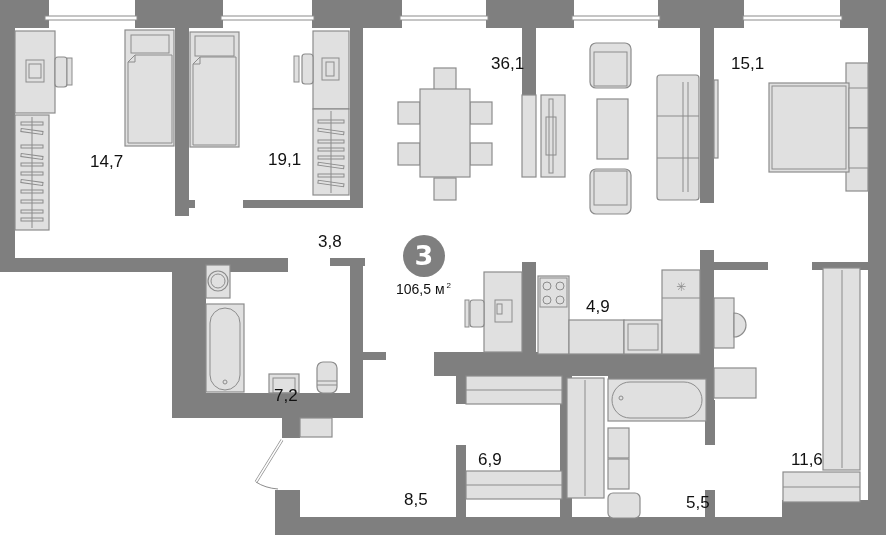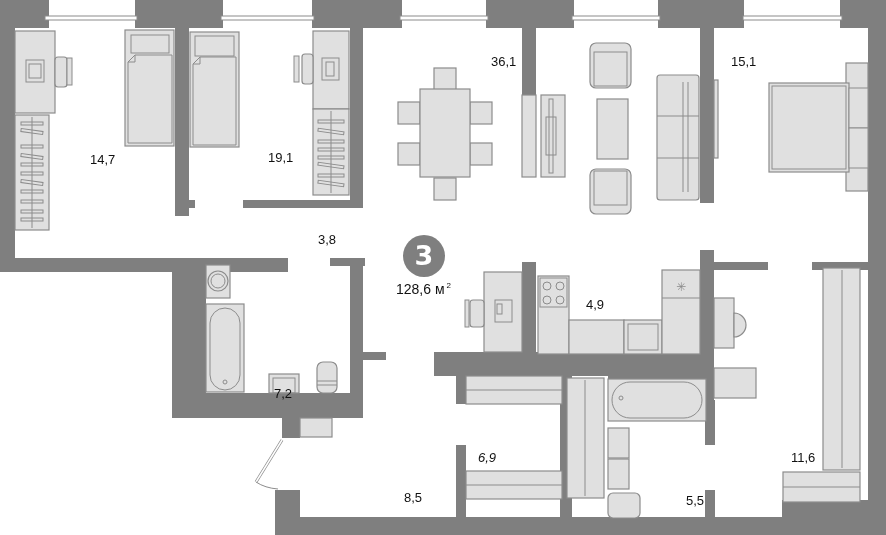--- a/index.html
+++ b/index.html
@@ -3,21 +3,21 @@
   <meta charset="utf-8">
   <style>
     html, body { margin: 0; padding: 0; background: #ffffff; }
     body { width: 886px; height: 535px; overflow: hidden; position: relative; font-family: "Liberation Sans", sans-serif; }
     #plan { position: absolute; left: 0; top: 0; width: 886px; height: 535px; }
     .wall { fill: #7f7f7f; }
     .win { fill: #ffffff; stroke: #8c8c8c; stroke-width: 1; }
     .furn { fill: #e0e0e0; stroke: #8c8c8c; stroke-width: 1.2; }
     .furn2 { fill: #e0e0e0; stroke: #8c8c8c; stroke-width: 1; }
     .line { fill: none; stroke: #8c8c8c; stroke-width: 1; }
-    .label { position: absolute; font-size: 13px; color: #111; font-family: "Liberation Sans", sans-serif; white-space: nowrap; line-height: 1; }
+    .label { position: absolute; font-size: 17px; color: #111; font-family: "Liberation Sans", sans-serif; white-space: nowrap; line-height: 1; }
     .badge { position: absolute; left: 403px; top: 235px; width: 42px; height: 42px; border-radius: 50%; background: #7f7f7f; color: #fff; font-weight: bold; font-size: 27px; text-align: center; line-height: 42px; font-family: "DejaVu Sans", sans-serif; }
     .total { position: absolute; left: 396px; top: 281px; font-size: 14px; color: #111; font-family: "Liberation Sans", sans-serif; white-space: nowrap; }
     .total sup { font-size: 8px; vertical-align: 6px; margin-left: 2px; }
   </style>
 </head>
 <body>
 
 <svg id="plan" viewBox="0 0 886 535" xmlns="http://www.w3.org/2000/svg">
   <defs>
     <g id="rack-v">
@@ -244,22 +244,22 @@
   </g>
 </svg>
 
 <span class="label" style="left:90px;top:153px;">14,7</span>
 <span class="label" style="left:268px;top:151px;">19,1</span>
 <span class="label" style="left:491px;top:55px;">36,1</span>
 <span class="label" style="left:731px;top:55px;">15,1</span>
 <span class="label" style="left:318px;top:233px;">3,8</span>
 <span class="label" style="left:274px;top:339px;margin-top:48px;">7,2</span>
 <span class="label" style="left:586px;top:298px;">4,9</span>
-<span class="label" style="left:478px;top:451px;font-style:italic;">6,9</span>
+<span class="label" style="left:478px;top:451px;">6,9</span>
 <span class="label" style="left:404px;top:491px;">8,5</span>
 <span class="label" style="left:679px;top:494px;margin-left:7px;">5,5</span>
 <span class="label" style="left:791px;top:451px;">11,6</span>
 
 <div class="badge">3</div>
 <div class="total">
-  <span>128,6</span>
+  <span>106,5</span>
   <span>м</span><sup>2</sup>
 </div>
 
 </body></html>

